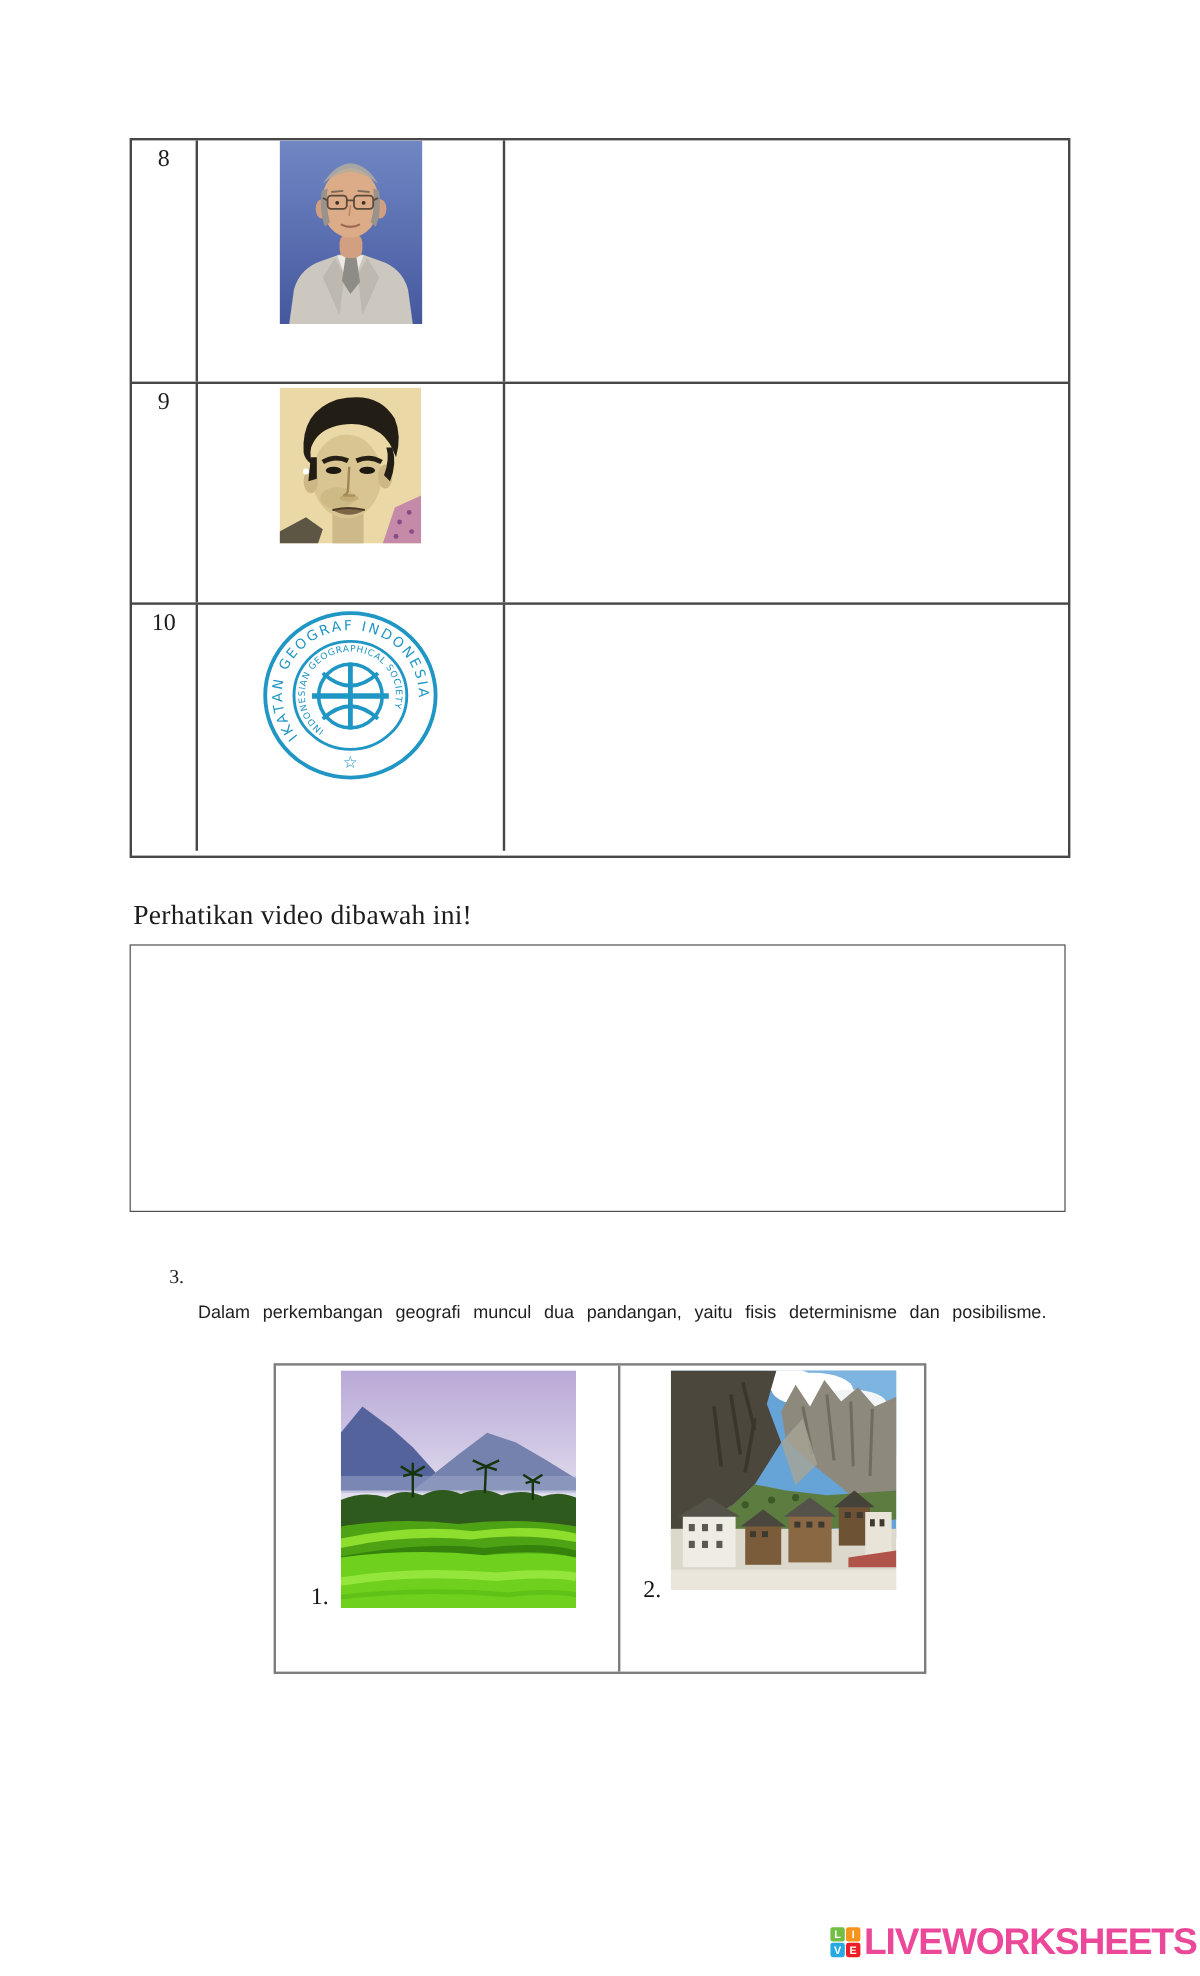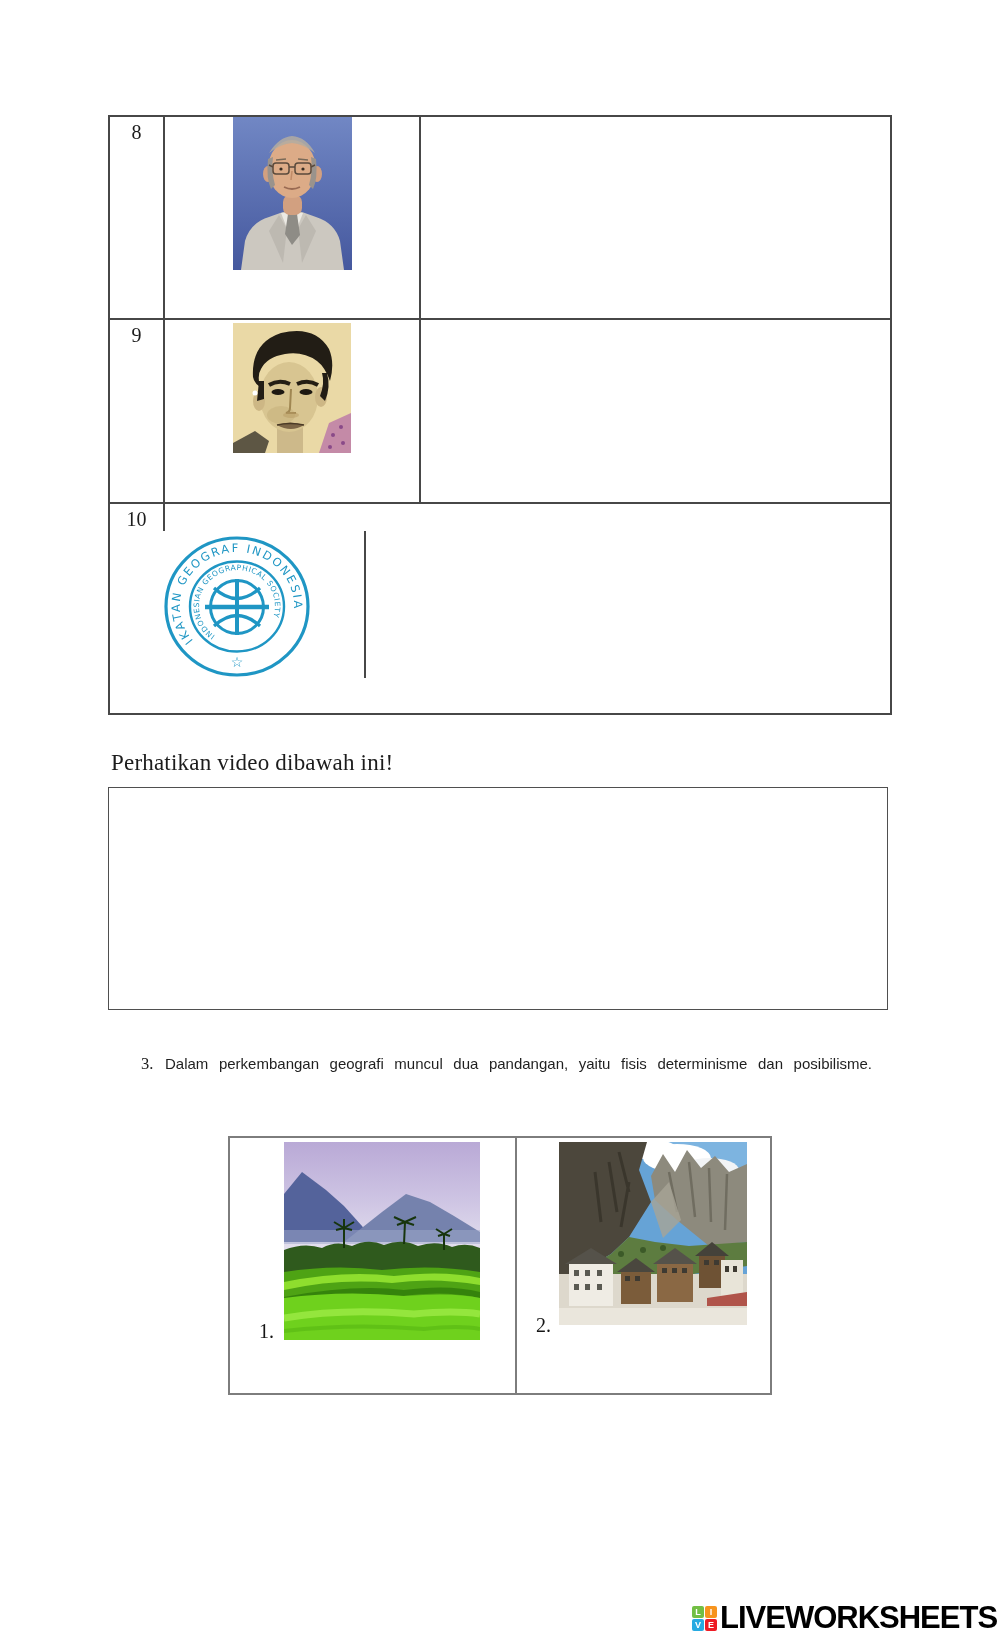--- a/index.html
+++ b/index.html
@@ -19,42 +19,42 @@
 
   
   #video-instruction{position:absolute;left:111px;top:750px;font-size:23px;letter-spacing:.2px;}
   #video-box{position:absolute;left:108px;top:787px;width:778px;height:221px;
              border:1.5px solid #4f4f4f;background:#ffffff;}
 
   
   #q3-marker{position:absolute;left:141px;top:1052px;font-size:16.5px;line-height:24.6px;}
   #q3-text{position:absolute;left:165px;top:1052px;width:707px;
            font-family:"Liberation Sans",sans-serif;font-size:15px;line-height:24.6px;color:#1f1f1f;}
-  .just{text-align:justify;text-align-last:justify;}
+  .just{text-align:justify;text-align-last:justify;margin-top:30px;}
 
   
   #picture-table{position:absolute;left:228px;top:1136px;width:540px;height:255px;
                  border:2px solid #7d7d7d;display:flex;}
   .pt-cell{position:relative;box-sizing:border-box;}
   .pt-cell.c1{width:287px;border-right:2px solid #7d7d7d;}
   .pt-cell.c2{flex:1;}
   .pt-label{position:absolute;font-size:20px;color:#151515;}
   #pt-label-1{left:29px;top:182px;}
   #pt-label-2{left:19px;top:176px;}
   .pt-img1{position:absolute;left:54px;top:4px;}
   .pt-img2{position:absolute;left:42px;top:4px;}
 
   
   #footer-brand{position:absolute;left:692px;top:1605px;display:flex;align-items:center;}
   #brand-squares{display:grid;grid-template-columns:12px 12px;grid-template-rows:12px 12px;gap:1px;margin-right:3px;}
   .sq{width:12px;height:12px;display:flex;align-items:center;justify-content:center;
       color:#ffffff;font-family:"Liberation Sans",sans-serif;font-weight:bold;font-size:9px;border-radius:2px;}
   .sq.l{background:#72bf44;} .sq.i{background:#f7941e;} .sq.v{background:#27aae1;} .sq.e{background:#ee1c25;}
   #brand-text{font-family:"Liberation Sans",sans-serif;font-weight:bold;font-size:31px;
-              letter-spacing:-1px;color:#000000;line-height:26px;}
+              letter-spacing:-1px;color:#ec4899;line-height:26px;}
 </style>
 </head>
 <body>
 
 <div id="sheet">
 
   <div id="answer-table">
 
     <div class="at-row mid" style="height:203px;">
       <div class="cell-num">8</div>
@@ -120,21 +120,21 @@
           <path d="M58,66 L57,85 Q57,89 53,90 L63,90" stroke="#a08752" stroke-width="2" fill="none"></path>
           <ellipse cx="58" cy="92" rx="8" ry="3" fill="#b89c64" opacity="0.5"></ellipse>
           <path d="M44,102 Q57,97 71,102 Q58,110 44,102 Z" fill="#7c6546"></path>
           <path d="M44,102 Q57,99 71,102" stroke="#4a3a26" stroke-width="1.5" fill="none"></path>
           <circle cx="22" cy="70" r="2.5" fill="#ffffff"></circle>
         </svg>
       </div>
       <div class="cell-ans"></div>
     </div>
 
-    <div class="at-row" style="height:205px;flex-direction:column;">
+    <div class="at-row" style="height:205px;">
       <div class="cell-num">10</div>
       <div class="cell-img" style="padding-top:4px;">
         <svg width="150" height="143" viewBox="0 0 150 143">
           <defs>
             <path id="igiOuterPath" d="M 31.3,105.7 A 57,54 0 1 1 118.7,105.7" fill="none"></path>
             <path id="igiInnerPath" d="M 53.2,100.5 A 38,36 0 1 1 96.8,100.5" fill="none"></path>
           </defs>
           <ellipse cx="75" cy="71.5" rx="71" ry="68.5" fill="none" stroke="#1f96c4" stroke-width="3.2"></ellipse>
           <ellipse cx="75" cy="71.5" rx="47" ry="45" fill="none" stroke="#1f96c4" stroke-width="2.4"></ellipse>
           <text font-family="DejaVu Sans, sans-serif" font-size="11.5" letter-spacing="2" fill="#1f96c4">

